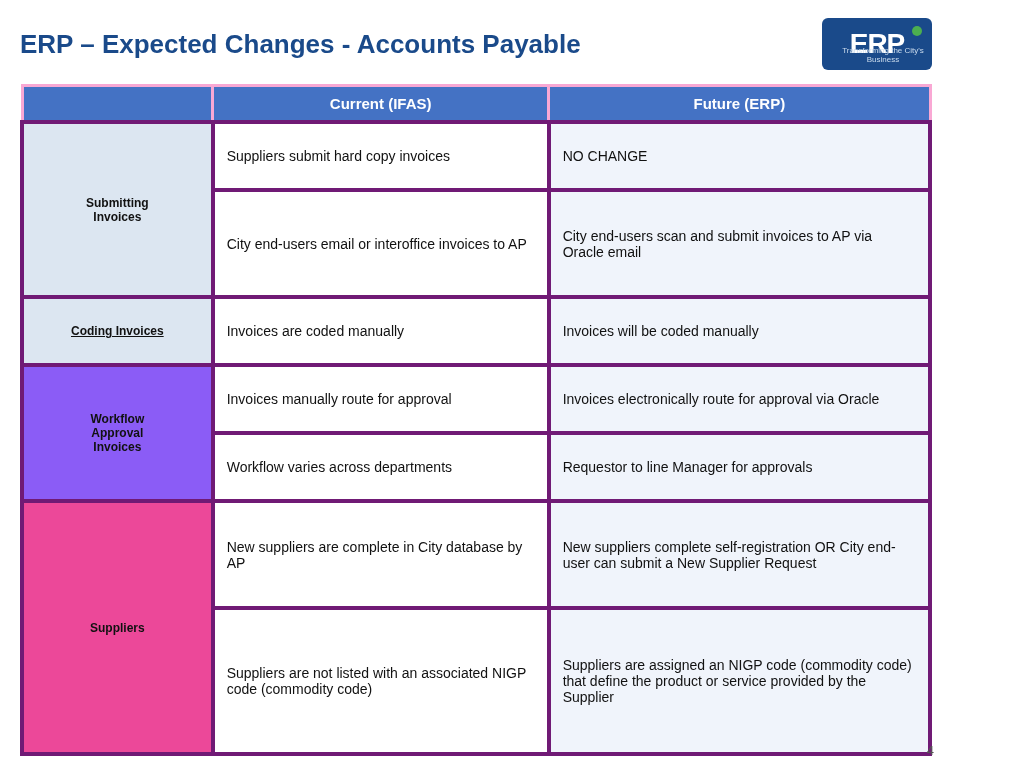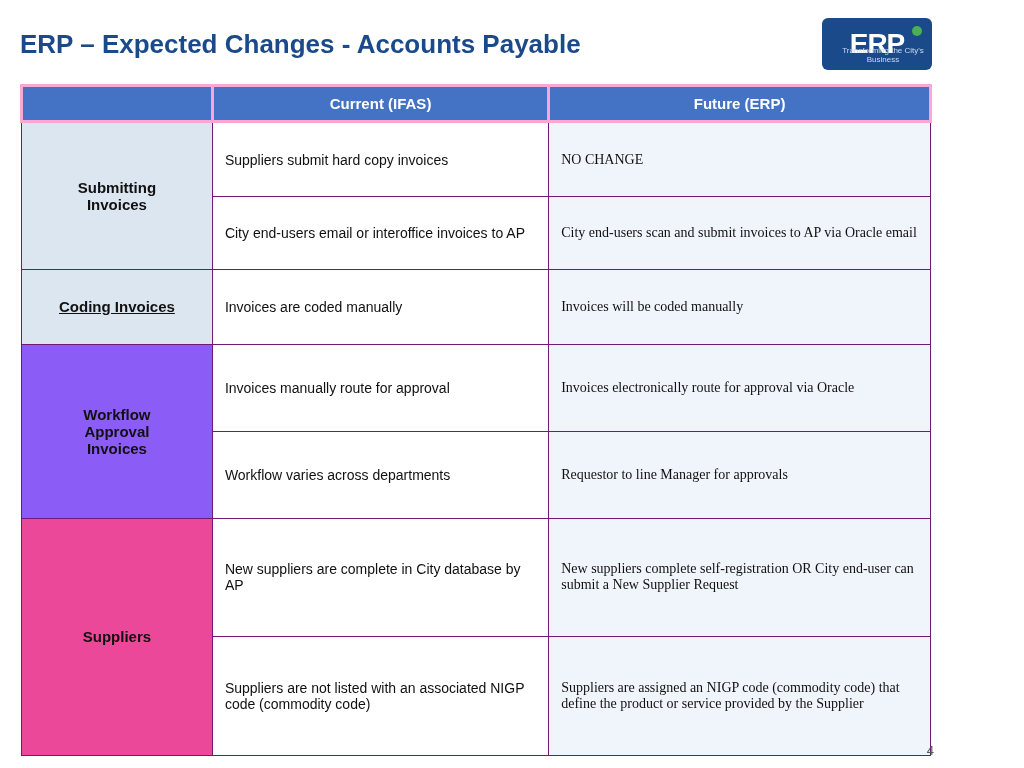--- a/index.html
+++ b/index.html
@@ -75,40 +75,39 @@
       font-weight: bold;
       font-size: 15px;
       padding: 8px 12px;
       text-align: center;
       border: 3px solid #f9a8d4;
     }
     thead tr th:first-child {
       background: #4472c4;
     }
     tbody tr td {
-      border: 1px solid #701a75;
+      border: 4px solid #701a75;
       padding: 4px 12px;
       font-size: 14px;
       vertical-align: middle;
     }
     .row-header {
       background: #dce6f1;
       font-weight: bold;
       text-align: center;
-      font-size: 15px;
+      font-size: 12px;
       color: #111;
     }
     .cell-current {
       background: #fff;
       color: #111;
     }
     .cell-future {
       background: #f0f4fb;
       color: #111;
-      font-family: Liberation Serif, serif;
     }
     .page-num {
       position: absolute;
       bottom: 10px;
       right: 18px;
       font-size: 13px;
       color: #555;
     }
   </style>
 </head>

